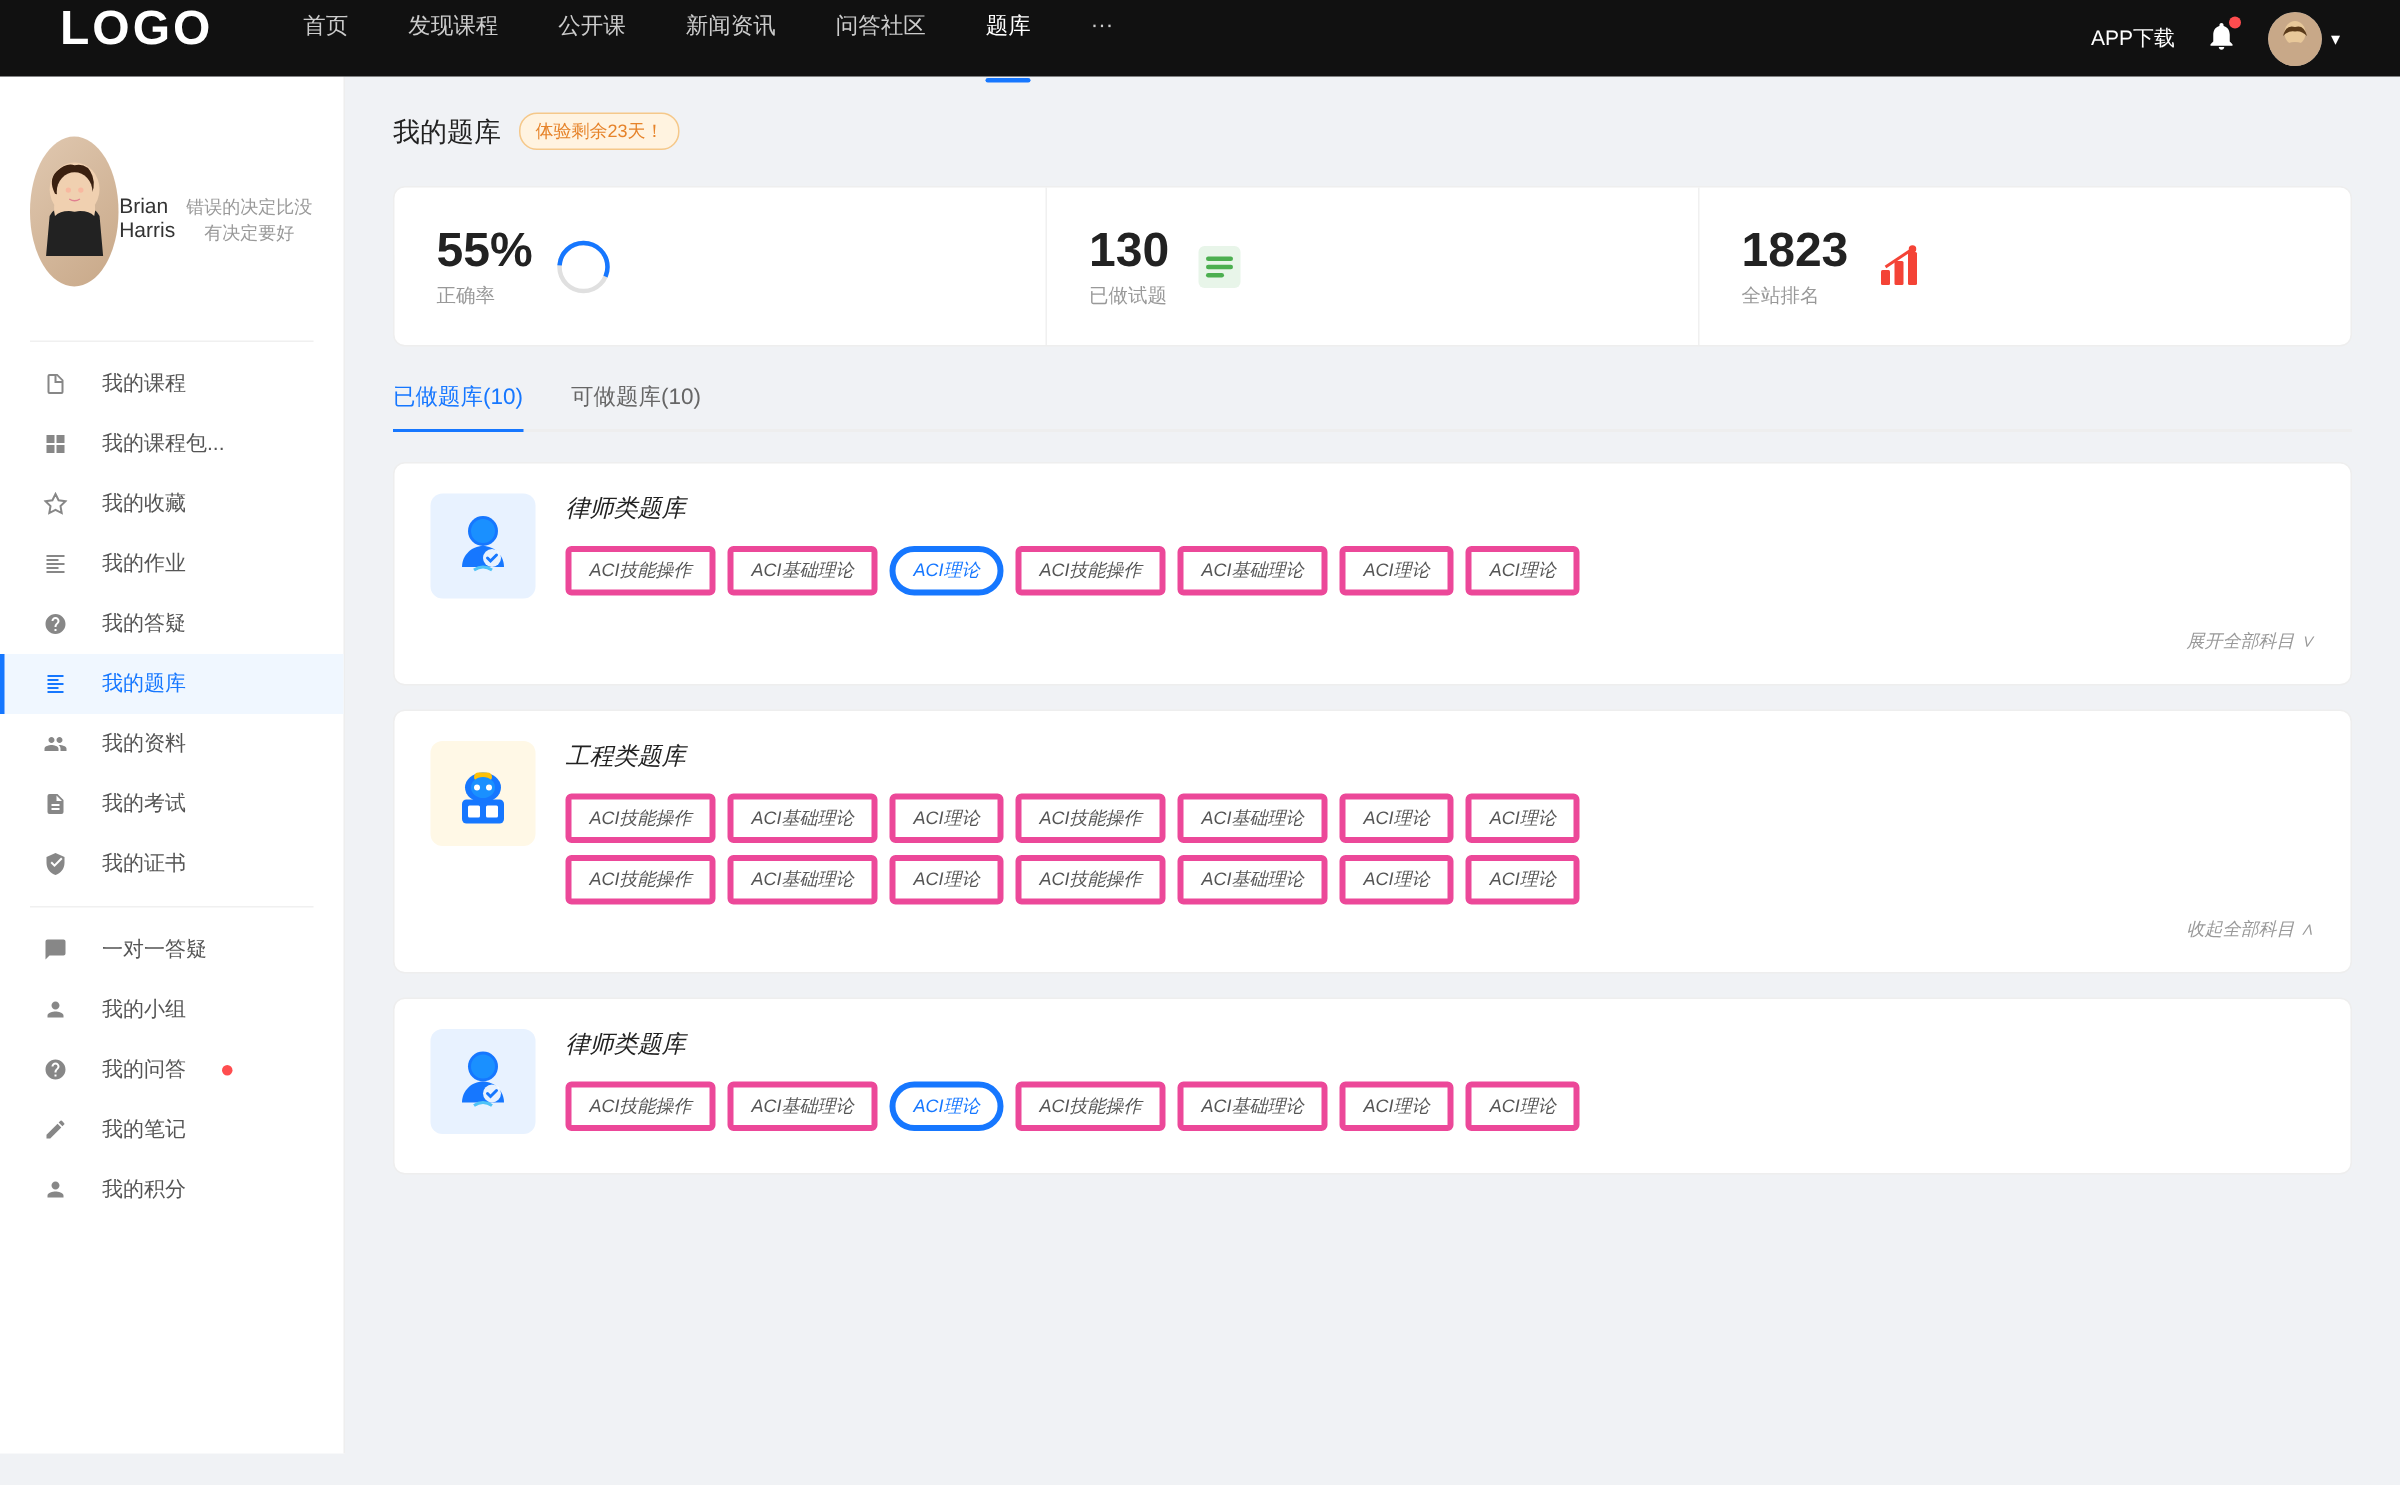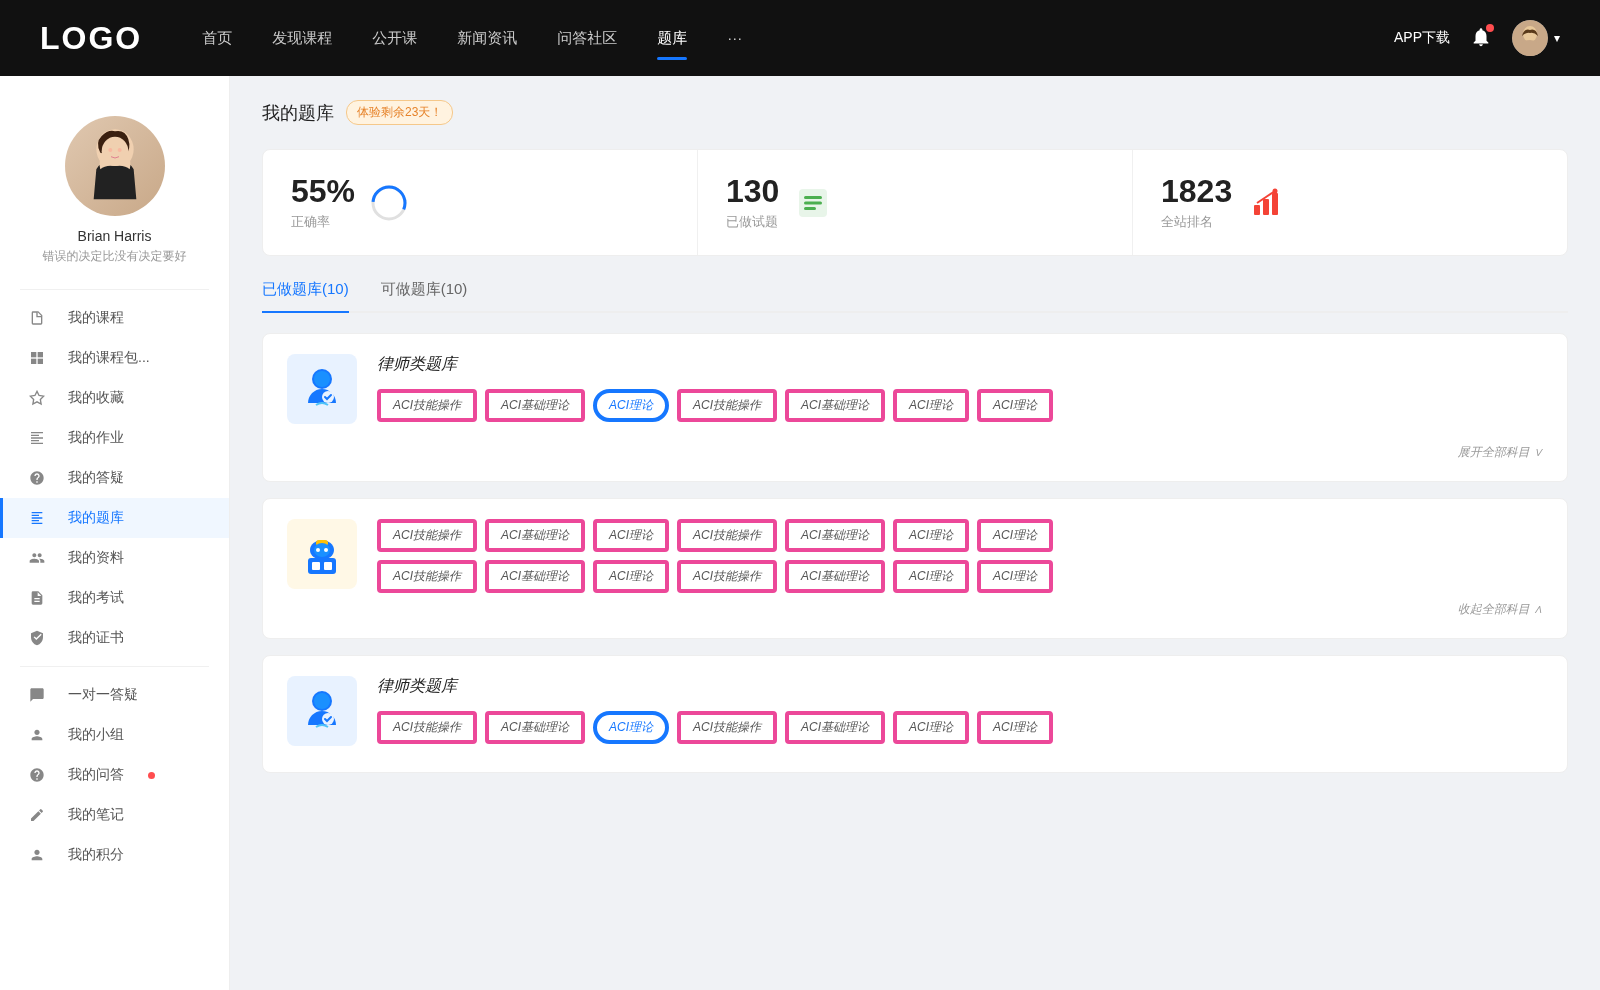--- a/index.html
+++ b/index.html
@@ -1,23 +1,22 @@
 <!DOCTYPE html>
 <html><head>
   <meta charset="utf-8">
   <style>
     * { box-sizing: border-box; margin: 0; padding: 0; }
     body { font-family: -apple-system, BlinkMacSystemFont, 'PingFang SC', 'Microsoft YaHei', sans-serif; background: #f0f2f5; min-height: 990px; }
 
     
     .navbar {
       background: #111;
-      height: 76px;
-      display: flex;
-      align-items: center;
+      height: 51px;
+      display: flex;
       padding: 0 40px;
       position: relative;
     }
     .navbar-logo {
       color: white;
       font-size: 32px;
       font-weight: bold;
       letter-spacing: 2px;
       margin-right: 60px;
     }
@@ -97,21 +96,21 @@
     
     .sidebar {
       width: 230px;
       background: white;
       padding: 20px 0;
       flex-shrink: 0;
       border-right: 1px solid #eee;
     }
     .sidebar-profile {
       display: flex;
-      flex-direction: column;
+      flex-direction: row;
       align-items: center;
       padding: 20px 20px 16px;
     }
     .profile-avatar {
       width: 100px;
       height: 100px;
       border-radius: 50%;
       background: linear-gradient(135deg, #e0c8b0, #c8a888);
       overflow: hidden;
       display: flex;
@@ -638,20 +637,21 @@
             <rect x="14" y="32" width="8" height="8" rx="1" fill="white"></rect>
             <rect x="26" y="32" width="8" height="8" rx="1" fill="white"></rect>
             <ellipse cx="24" cy="20" rx="12" ry="10" fill="#1677ff"></ellipse>
             <rect x="18" y="10" width="12" height="6" rx="3" fill="#ffc107"></rect>
             <ellipse cx="24" cy="20" rx="8" ry="7" fill="#1a90ff"></ellipse>
             <circle cx="20" cy="20" r="2" fill="white"></circle>
             <circle cx="28" cy="20" r="2" fill="white"></circle>
           </svg>
         </div>
         <div class="qbank-content">
+          <div class="qbank-title">工程类题库</div>
           <div class="tags-row">
             <span class="tag">ACI技能操作</span>
             <span class="tag">ACI基础理论</span>
             <span class="tag">ACI理论</span>
             <span class="tag">ACI技能操作</span>
             <span class="tag">ACI基础理论</span>
             <span class="tag">ACI理论</span>
             <span class="tag">ACI理论</span>
           </div>
           <div class="tags-row">

